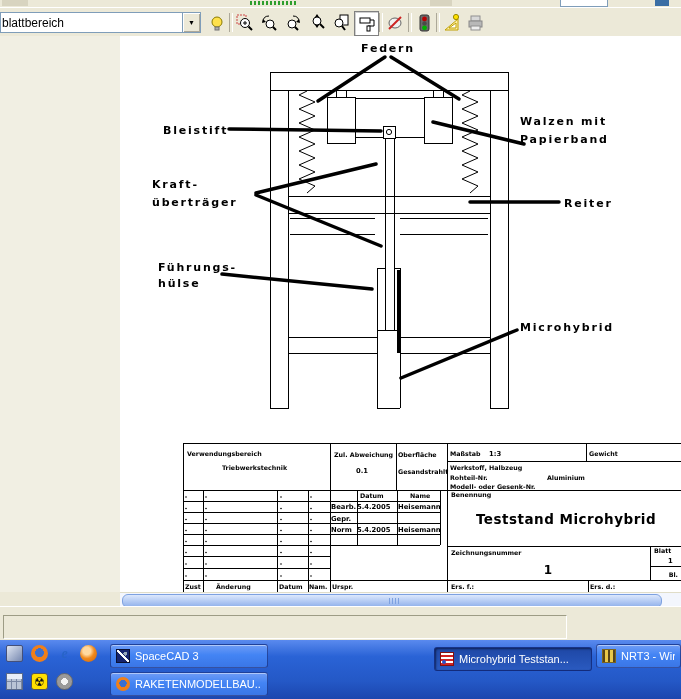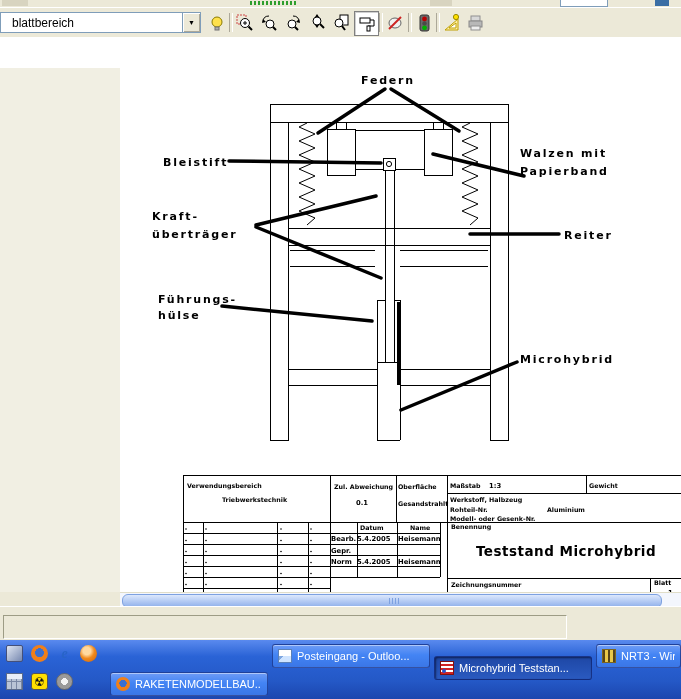--- a/index.html
+++ b/index.html
@@ -10,28 +10,28 @@
   .sliver .dots{position:absolute;left:250px;top:1px;width:48px;height:4px;
     background:repeating-linear-gradient(90deg,#2e9e2e 0 2px,transparent 2px 4px);}
   .sliver .combo-rest{position:absolute;left:560px;top:0;width:46px;height:6px;background:#fff;border:1px solid #7f9db9;border-top:none;}
   .sliver .chip{position:absolute;left:655px;top:0;width:14px;height:6px;background:#3a6ea5;}
   .sliver .ghost{position:absolute;left:2px;top:0;width:26px;height:6px;background:#d8d4c0;}
   .sliver .ghost2{position:absolute;left:430px;top:0;width:22px;height:6px;background:#d8d4c0;}
   
   .toolbar{position:absolute;left:0;top:7px;width:681px;height:29px;background:#ece9d8;border-top:1px solid #fff;}
   .combo{position:absolute;left:0;top:4px;width:201px;height:21px;display:flex;}
   .combo-text{flex:1;background:#fff;border:1px solid #7f9db9;border-right:none;font-size:12px;
-    padding:3px 2px 0 11px;overflow:hidden;white-space:nowrap;color:#000;}
+    padding:3px 2px 0 1px;overflow:hidden;white-space:nowrap;color:#000;}
   .combo-btn{width:17px;background:#ece9d8;border:1px solid #7f9db9;display:flex;align-items:center;justify-content:center;
     font-size:7px;color:#000;box-shadow:inset 1px 1px 0 #fff, inset -1px -1px 0 #aca899;}
   .tbtn{position:absolute;top:3px;width:23px;height:23px;display:flex;align-items:center;justify-content:center;}
   .tbtn.pressed{background:#fff;border:1px solid #808080;box-shadow:inset 1px 1px 0 #d0d0d0;}
   .tsep{position:absolute;top:5px;width:2px;height:19px;border-left:1px solid #aca899;border-right:1px solid #fff;}
   
-  .workspace{position:absolute;left:0;top:36px;width:570px;height:556px;background:#5eead4;margin-top:32px;}
+  .workspace{position:absolute;left:0;top:36px;width:570px;height:556px;background:#5eead4;}
   .left-margin{position:absolute;left:0;top:0;width:120px;height:556px;background:#f1efe3;border-right:1px solid #9a9a9a;}
   .page-svg{position:absolute;left:120px;top:0;}
   .lbl{font-family:"DejaVu Sans",sans-serif;font-weight:bold;font-size:11px;letter-spacing:1.8px;fill:#000;}
   .tbs{font-family:"DejaVu Sans",sans-serif;font-weight:bold;font-size:6.3px;fill:#000;}
   .tbv{font-family:"DejaVu Sans",sans-serif;font-weight:bold;font-size:6.8px;fill:#000;}
   .tbtitle{font-family:"DejaVu Sans",sans-serif;font-weight:bold;font-size:13.5px;letter-spacing:.5px;fill:#000;}
   .tbnum{font-family:"DejaVu Sans",sans-serif;font-weight:bold;font-size:12px;fill:#000;}
   
   .hscroll-left{position:absolute;left:0;top:592px;width:120px;height:14px;background:#ece9d8;}
   .hscroll{position:absolute;left:120px;top:592px;width:561px;height:14px;background:#f3f6fd;border-top:1px solid #e0ddc8;}
@@ -375,25 +375,25 @@
         <span>e</span>
       </div>
     <div class="qlicon ic-wmp" style="left:80px;top:5px"></div>
 
     <div class="qlicon ic-calc" style="left:6px;top:33px"></div>
     <div class="qlicon ic-rad" style="left:31px;top:33px">
         <span>☢</span>
       </div>
     <div class="qlicon ic-msg" style="left:56px;top:33px"></div>
 
-    <div class="task" style="left:272px;top:4px">
-      <span class="bicon ic-outlook"></span>
-      <span class="tlabel">Posteingang - Outloo...</span>
-    </div>
-    <div class="task active" style="left:434px;top:16px">
+    <div class="task" style="left:110px;top:4px">
+      <span class="bicon ic-spacecad"></span>
+      <span class="tlabel">SpaceCAD 3</span>
+    </div>
+    <div class="task active" style="left:434px;top:7px">
       <span class="bicon ic-doc"></span>
       <span class="tlabel">Microhybrid Teststan...</span>
     </div>
     <div class="task" style="left:596px;top:4px;width:85px">
       <span class="bicon ic-film"></span>
       <span class="tlabel">NRT3 - Windo...</span>
     </div>
 
     <div class="task" style="left:110px;top:32px">
       <span class="bicon ic-ff"></span>

